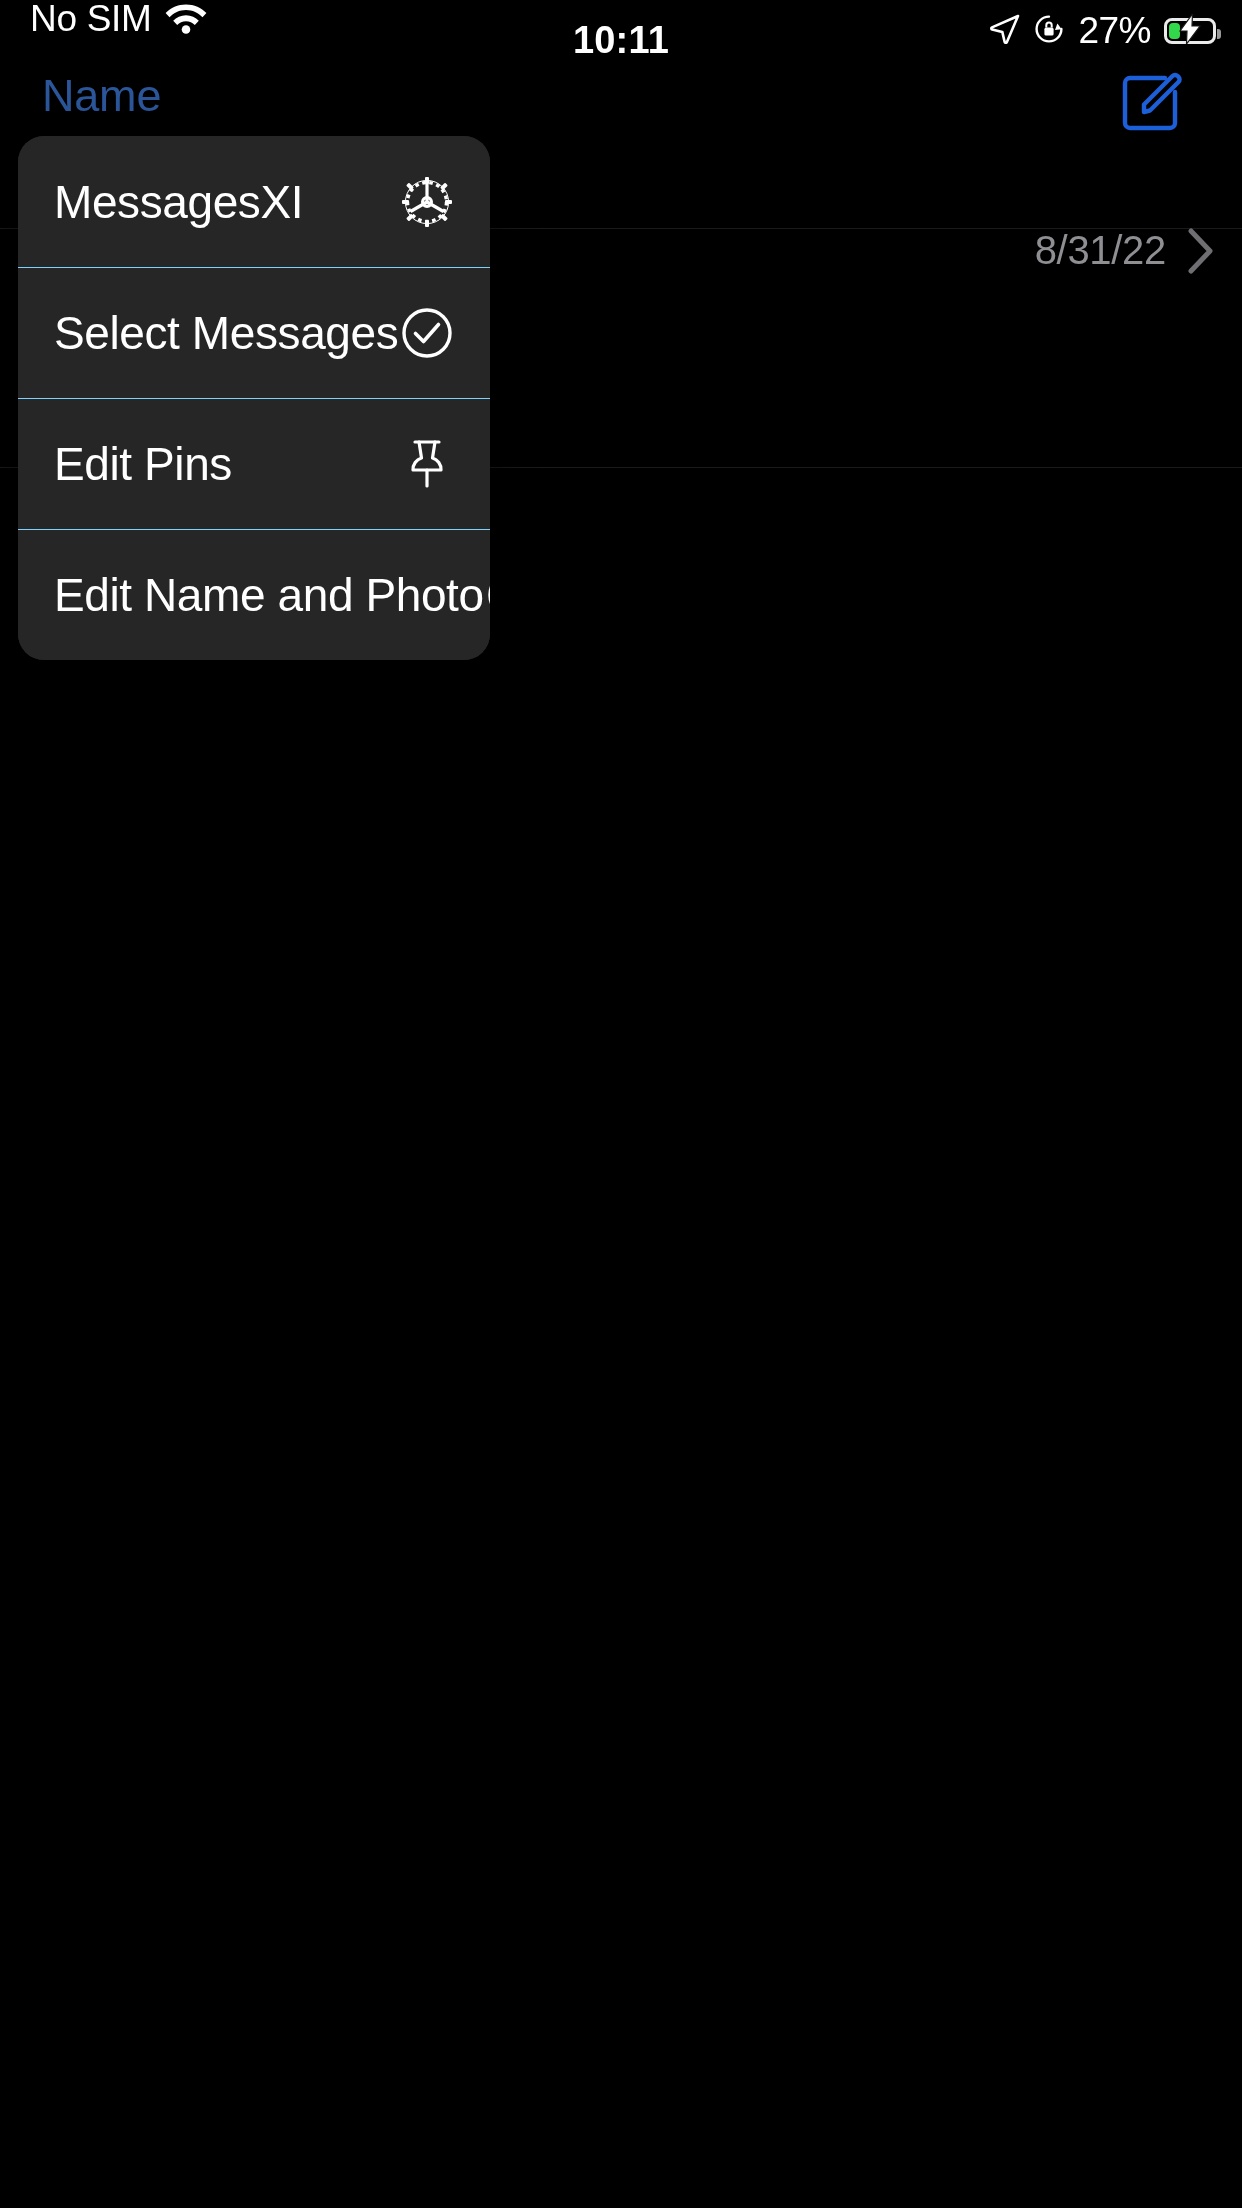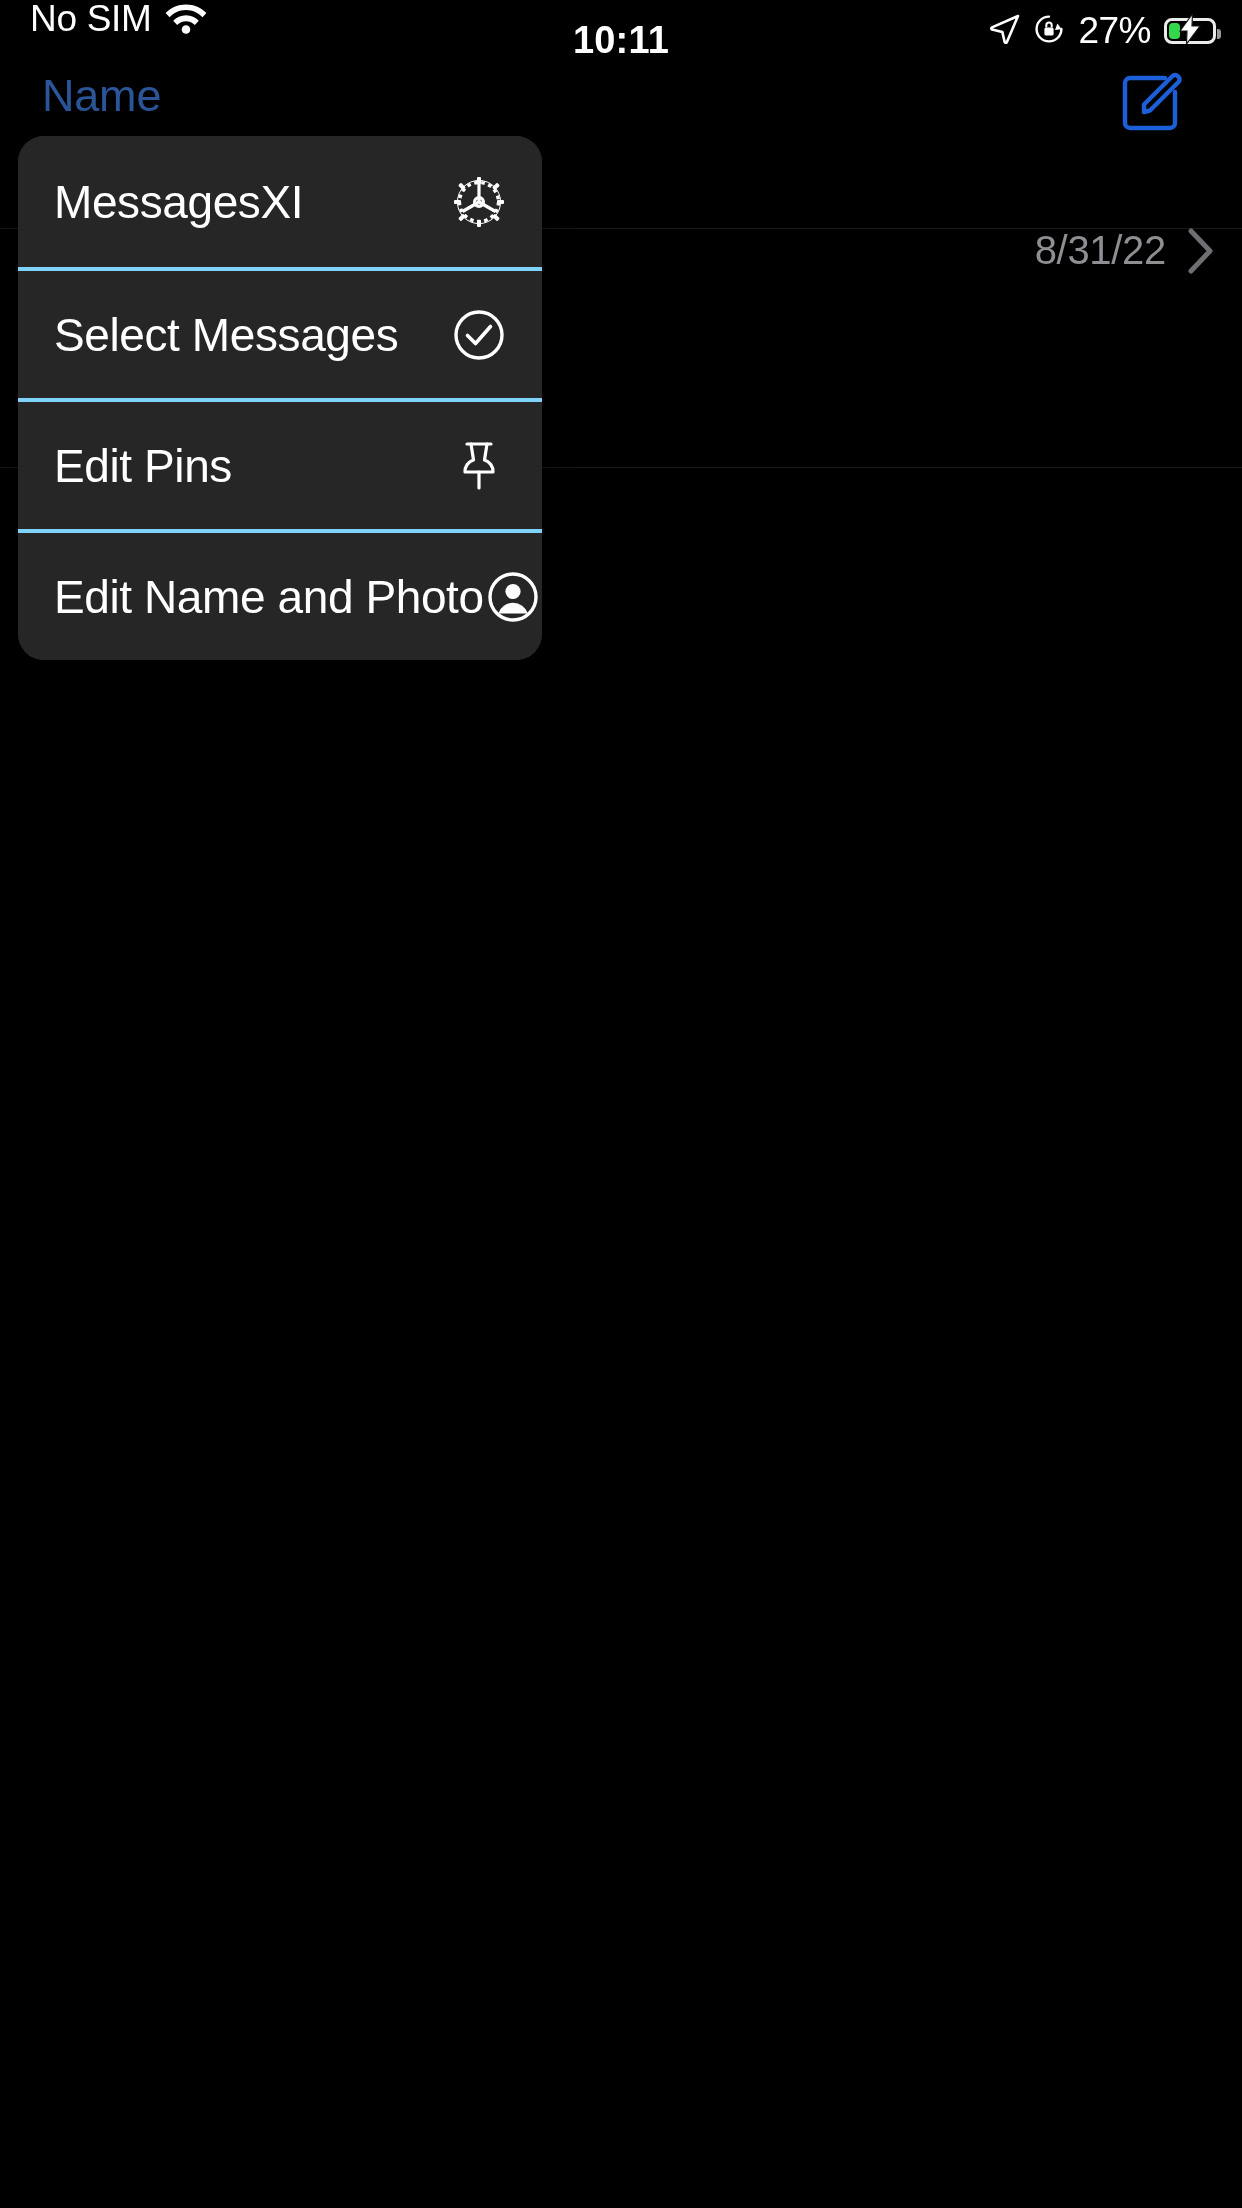--- a/index.html
+++ b/index.html
@@ -94,35 +94,35 @@
   }
   .conv-date {
     font-size:40px; color:#8e8e93; letter-spacing:-0.3px;
   }
   .conv-chevron { display:block; }
 
   
   .ctx-menu {
     position:absolute;
     left:18px; top:136px;
-    width:524px;
+    width:472px;
     background:#252525;
     border-radius:26px;
     overflow:hidden;
     box-shadow:0 8px 40px rgba(0,0,0,0.6);
   }
   .ctx-item {
     position:relative;
     height:131px;
     display:flex; align-items:center;
     padding:0 34px 0 36px;
     background:#262626;
   }
   .ctx-item + .ctx-item {
-    border-top:4px solid #7dd3fc;
+    border-top:1px solid #7dd3fc;
   }
   .ctx-label {
     flex:1 1 auto;
     font-size:46px;
     color:#ffffff;
     letter-spacing:-0.4px;
     white-space:nowrap;
   }
   .ctx-icon {
     flex:0 0 auto;

